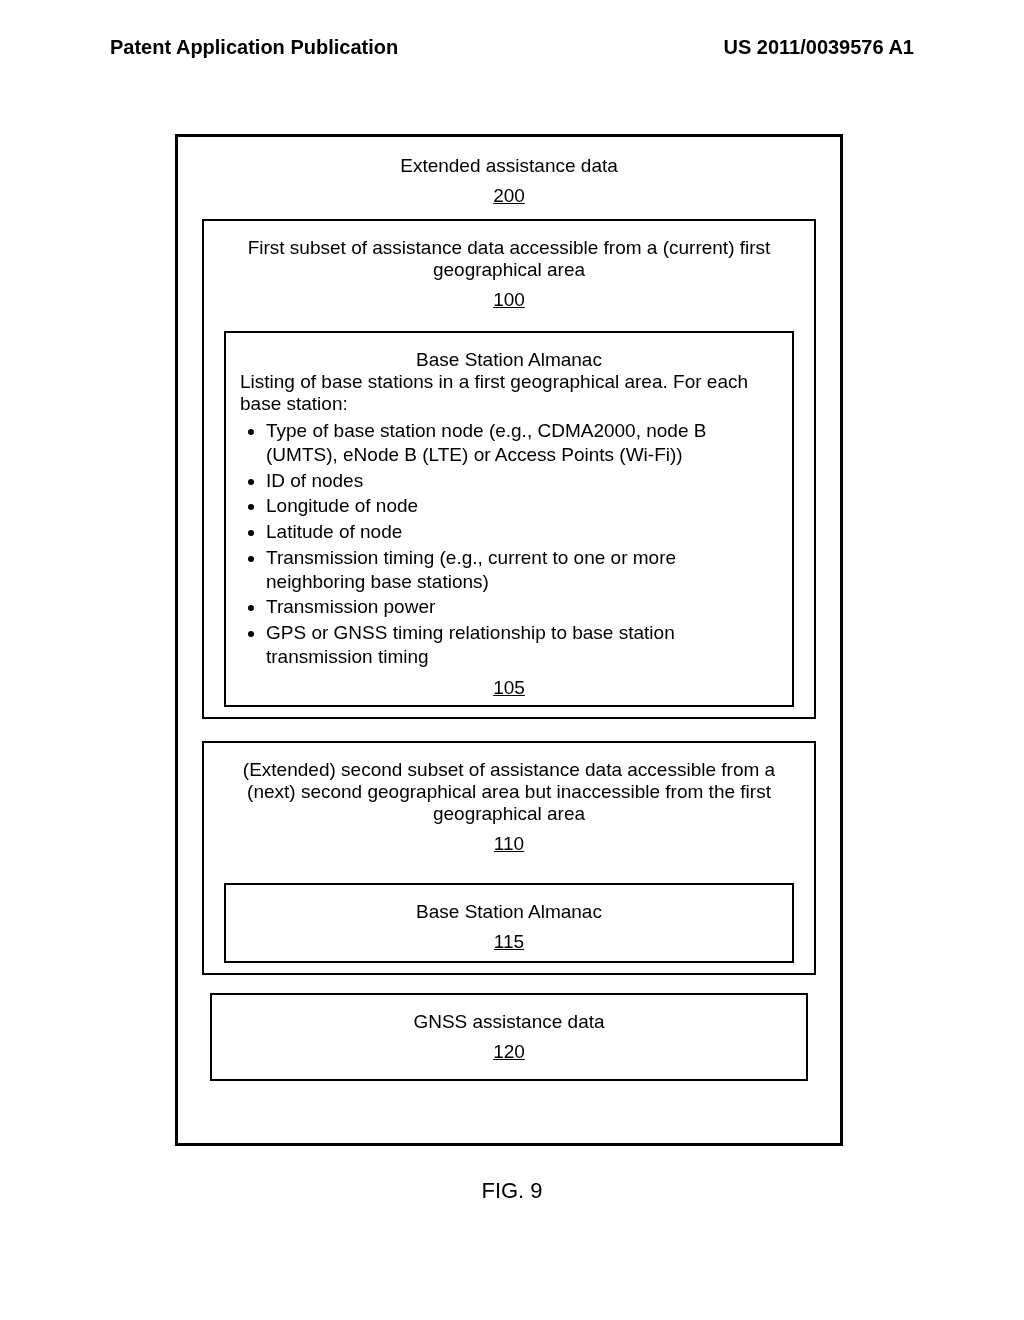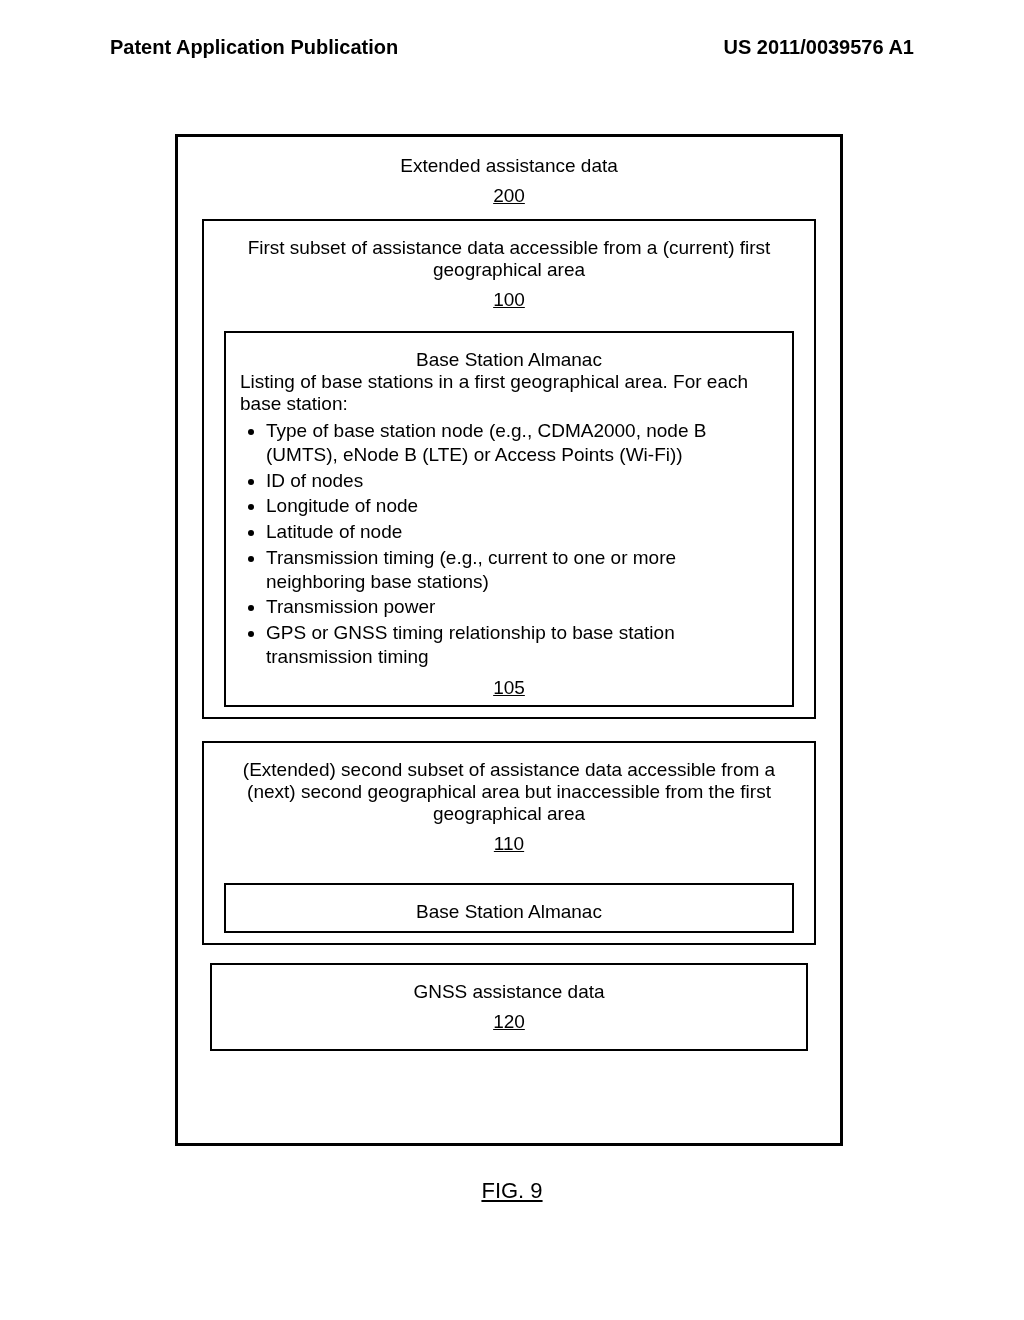--- a/index.html
+++ b/index.html
@@ -61,21 +61,20 @@
     border: 2px solid #000;
     margin: 18px 8px 0 8px;
     padding: 8px 14px 16px 14px;
   }
   .figlabel {
     position: absolute;
     top: 1178px;
     left: 0; right: 0;
     text-align: center;
     font-size: 22px;
-    text-decoration: underline;
   }
 </style>
 </head>
 <body>
 
 <div class="page">
 
   <div class="header">
     <span>Patent Application Publication</span>
     <span>US 2011/0039576 A1</span>
@@ -104,20 +103,21 @@
         <div class="center refnum">105</div>
       </div>
     </div>
 
     <div class="subset-frame" style="margin-top:22px;">
       <div class="center">(Extended) second subset of assistance data accessible from a (next) second geographical area but inaccessible from the first geographical area</div>
       <div class="center refnum">110</div>
 
       <div class="inner-frame small">
         <div class="center">Base Station Almanac</div>
+        <div class="center refnum">115</div>
       </div>
     </div>
 
     <div class="gnss-frame">
       <div class="center">GNSS assistance data</div>
       <div class="center refnum">120</div>
     </div>
   </div>
 
   <div class="figlabel">FIG. 9</div>

